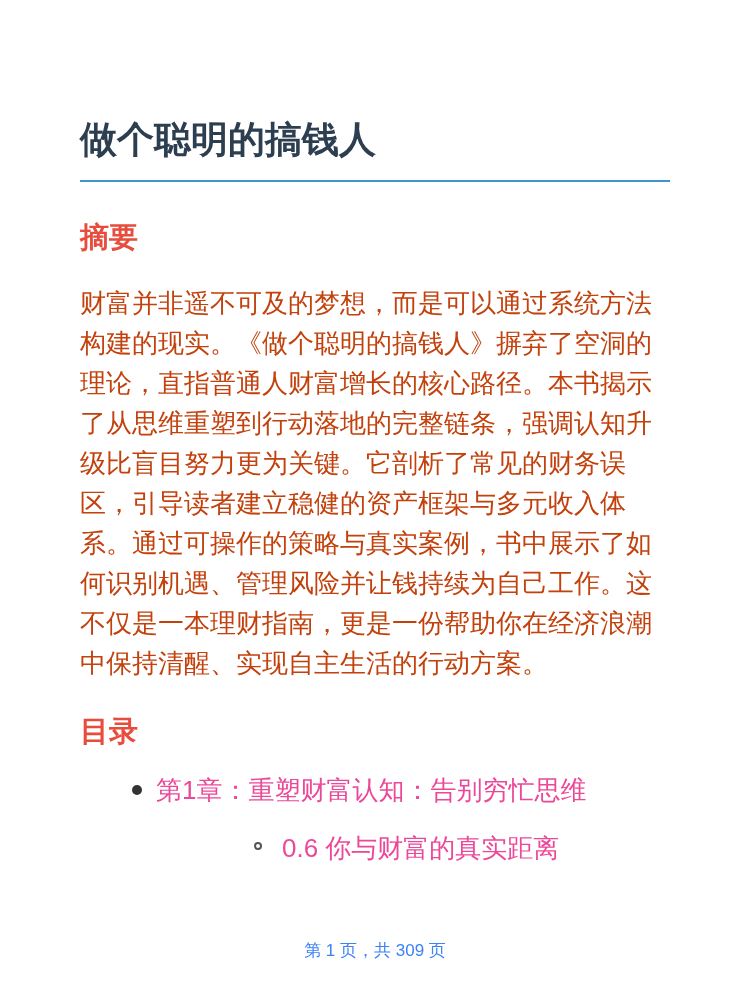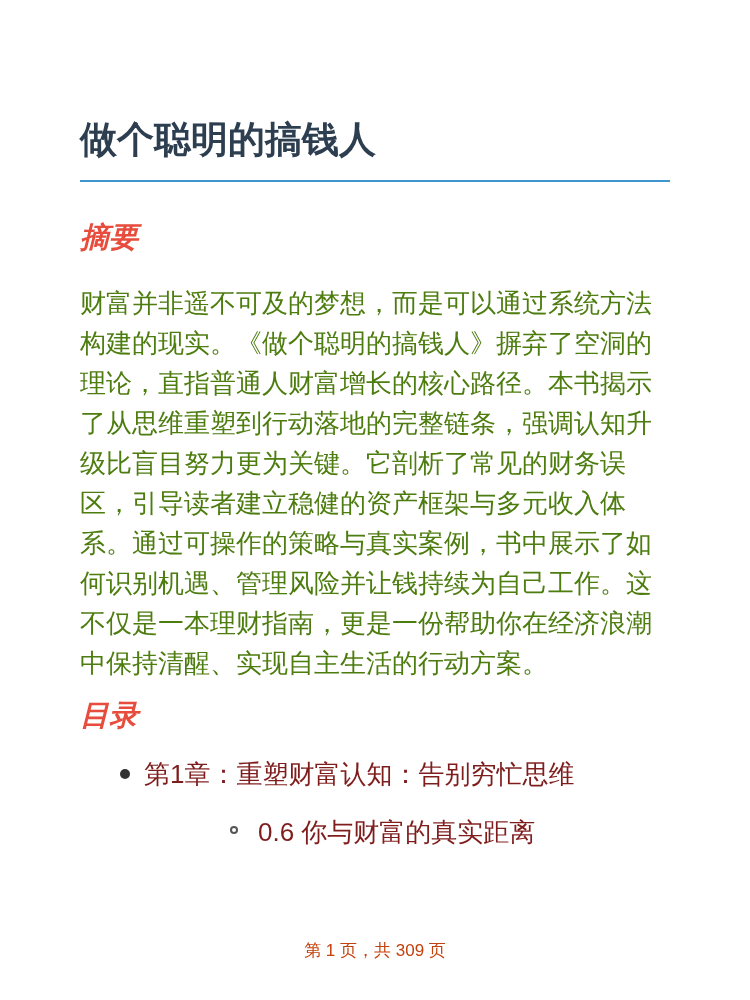--- a/index.html
+++ b/index.html
@@ -25,36 +25,35 @@
     border-top: 2px solid #3f95cd;
     margin: 18px 0 0 0;
     height: 0;
   }
   .section-heading {
     margin: 39px 0 0 0;
     font-size: 29px;
     line-height: 32px;
     font-weight: 700;
     color: #e74c3c;
-    font-style: italic;
   }
-  .toc-heading { margin-top: 16px; }
+  .toc-heading { margin-top: 32px; }
   .abstract-text {
     margin: 30px 0 0 0;
     font-size: 26px;
     line-height: 40px;
-    color: #4d7c0f;
+    color: #c2410c;
     text-align: left;
   }
   ul.toc-list, ul.toc-sublist {
     list-style: none;
-    margin: 4px;
+    margin: 16px;
     padding: 0;
     font-size: 26px;
-    color: #7f1d1d;
+    color: #ec4899;
   }
   ul.toc-list { margin-top: 27px; }
   .toc-chapter {
     position: relative;
     padding-left: 60px;
     line-height: 32px;
   }
   .bullet-disc {
     position: absolute;
     left: 36px;
@@ -82,21 +81,21 @@
     border: 2px solid #555555;
     background: transparent;
   }
   .page-footer {
     position: absolute;
     left: 0;
     right: 0;
     bottom: 38px;
     text-align: center;
     font-size: 17px;
-    color: #c2410c;
+    color: #3b82f6;
   }
 </style>
 </head>
 <body>
 
 <div class="page">
 
   <h1 class="doc-title">做个聪明的搞钱人</h1>
 
   <hr class="title-rule">

